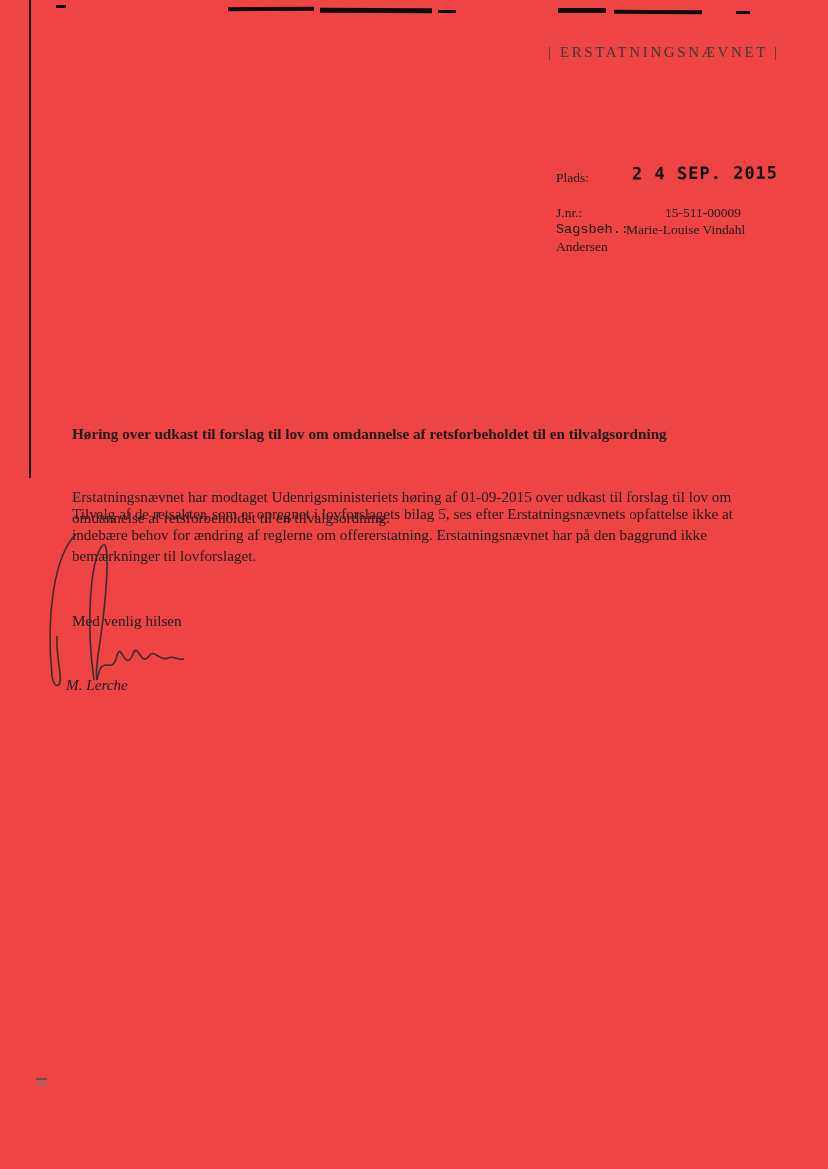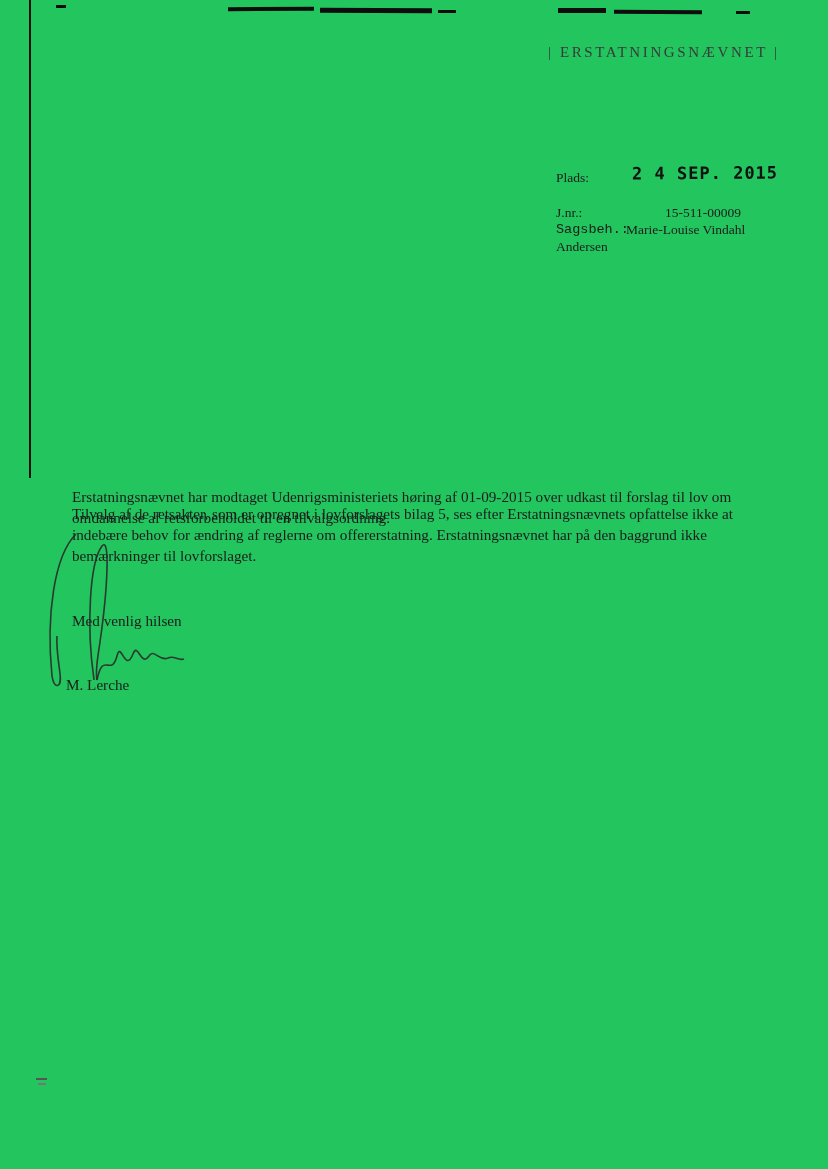--- a/index.html
+++ b/index.html
@@ -2,21 +2,21 @@
 <html><head>
 <meta charset="utf-8">
 <style>
   * { margin: 0; padding: 0; box-sizing: border-box; }
   html, body { background: #e8e8e8; }
   .page {
     position: relative;
     width: 828px;
     height: 1169px;
     margin: 0 auto;
-    background: #22c55e;
+    background: #ef4444;
     overflow: hidden;
     font-family: "Liberation Serif", serif;
     color: #1c1c1c;
   }
   
   .artifact { position: absolute; background: #0d0d0d; }
   .a-top1 { left: 228px; top: 7px;  width: 86px;  height: 4px; transform: rotate(-0.4deg); }
   .a-top2 { left: 320px; top: 8px;  width: 112px; height: 5px; transform: rotate(0.3deg); }
   .a-top3 { left: 438px; top: 10px; width: 18px;  height: 3px; }
   .a-top4 { left: 558px; top: 8px;  width: 48px;  height: 5px; }
@@ -77,20 +77,21 @@
     position: absolute; left: 72px; top: 503px;
     width: 690px; font-size: 15.2px; line-height: 21px; text-align: left;
   }
   .closing {
     position: absolute; left: 72px; top: 612px;
     font-size: 15.2px;
   }
   .sig-name {
     position: absolute; left: 66px; top: 676px;
     font-size: 15.2px;
+    font-style: italic;
   }
   .signature-svg {
     position: absolute; left: 40px; top: 528px;
     width: 160px; height: 172px; pointer-events: none;
   }
   .signature-svg path { stroke: #2a2a2a; stroke-width: 1.6; fill: none; opacity: 0.9; }
 </style>
 </head>
 <body>
 
@@ -113,20 +114,21 @@
   <div class="meta-label date-label">Plads:</div>
   <div class="date-stamp">2 4 SEP. 2015</div>
 
   <div class="meta-label jnr-label">J.nr.:</div>
   <div class="meta-value jnr-value">15-511-00009</div>
 
   <div class="meta-label sagsbeh-label">Sagsbeh.:</div>
   <div class="meta-value sagsbeh-value">Marie-Louise Vindahl</div>
   <div class="sagsbeh-value2">Andersen</div>
 
+  <div class="body-heading">Høring over udkast til forslag til lov om omdannelse af retsforbeholdet til en tilvalgsordning</div>
   <div class="body-para1">Erstatningsnævnet har modtaget Udenrigsministeriets høring af 01-09-2015 over udkast til forslag til lov om omdannelse af retsforbeholdet til en tilvalgsordning.</div>
   <div class="body-para2">Tilvalg af de retsakter, som er opregnet i lovforslagets bilag 5, ses efter Erstatningsnævnets opfattelse ikke at indebære behov for ændring af reglerne om offererstatning. Erstatningsnævnet har på den baggrund ikke bemærkninger til lovforslaget.</div>
   <div class="closing">Med venlig hilsen</div>
 
   <svg class="signature-svg" viewBox="0 0 160 172">
     <path d="M36,6 C14,28 6,88 12,148 C14,162 22,160 20,146 C19,136 16,120 17,108"></path>
     <path d="M54,152 C46,96 50,34 62,18 C70,8 68,58 60,114 C58,128 55,142 57,152"></path>
     <path d="M57,152 C63,122 71,150 77,128 C81,112 85,146 93,126 C98,113 101,140 109,128 C114,120 119,134 128,130 C134,127 138,133 144,131"></path>
   </svg>
 

